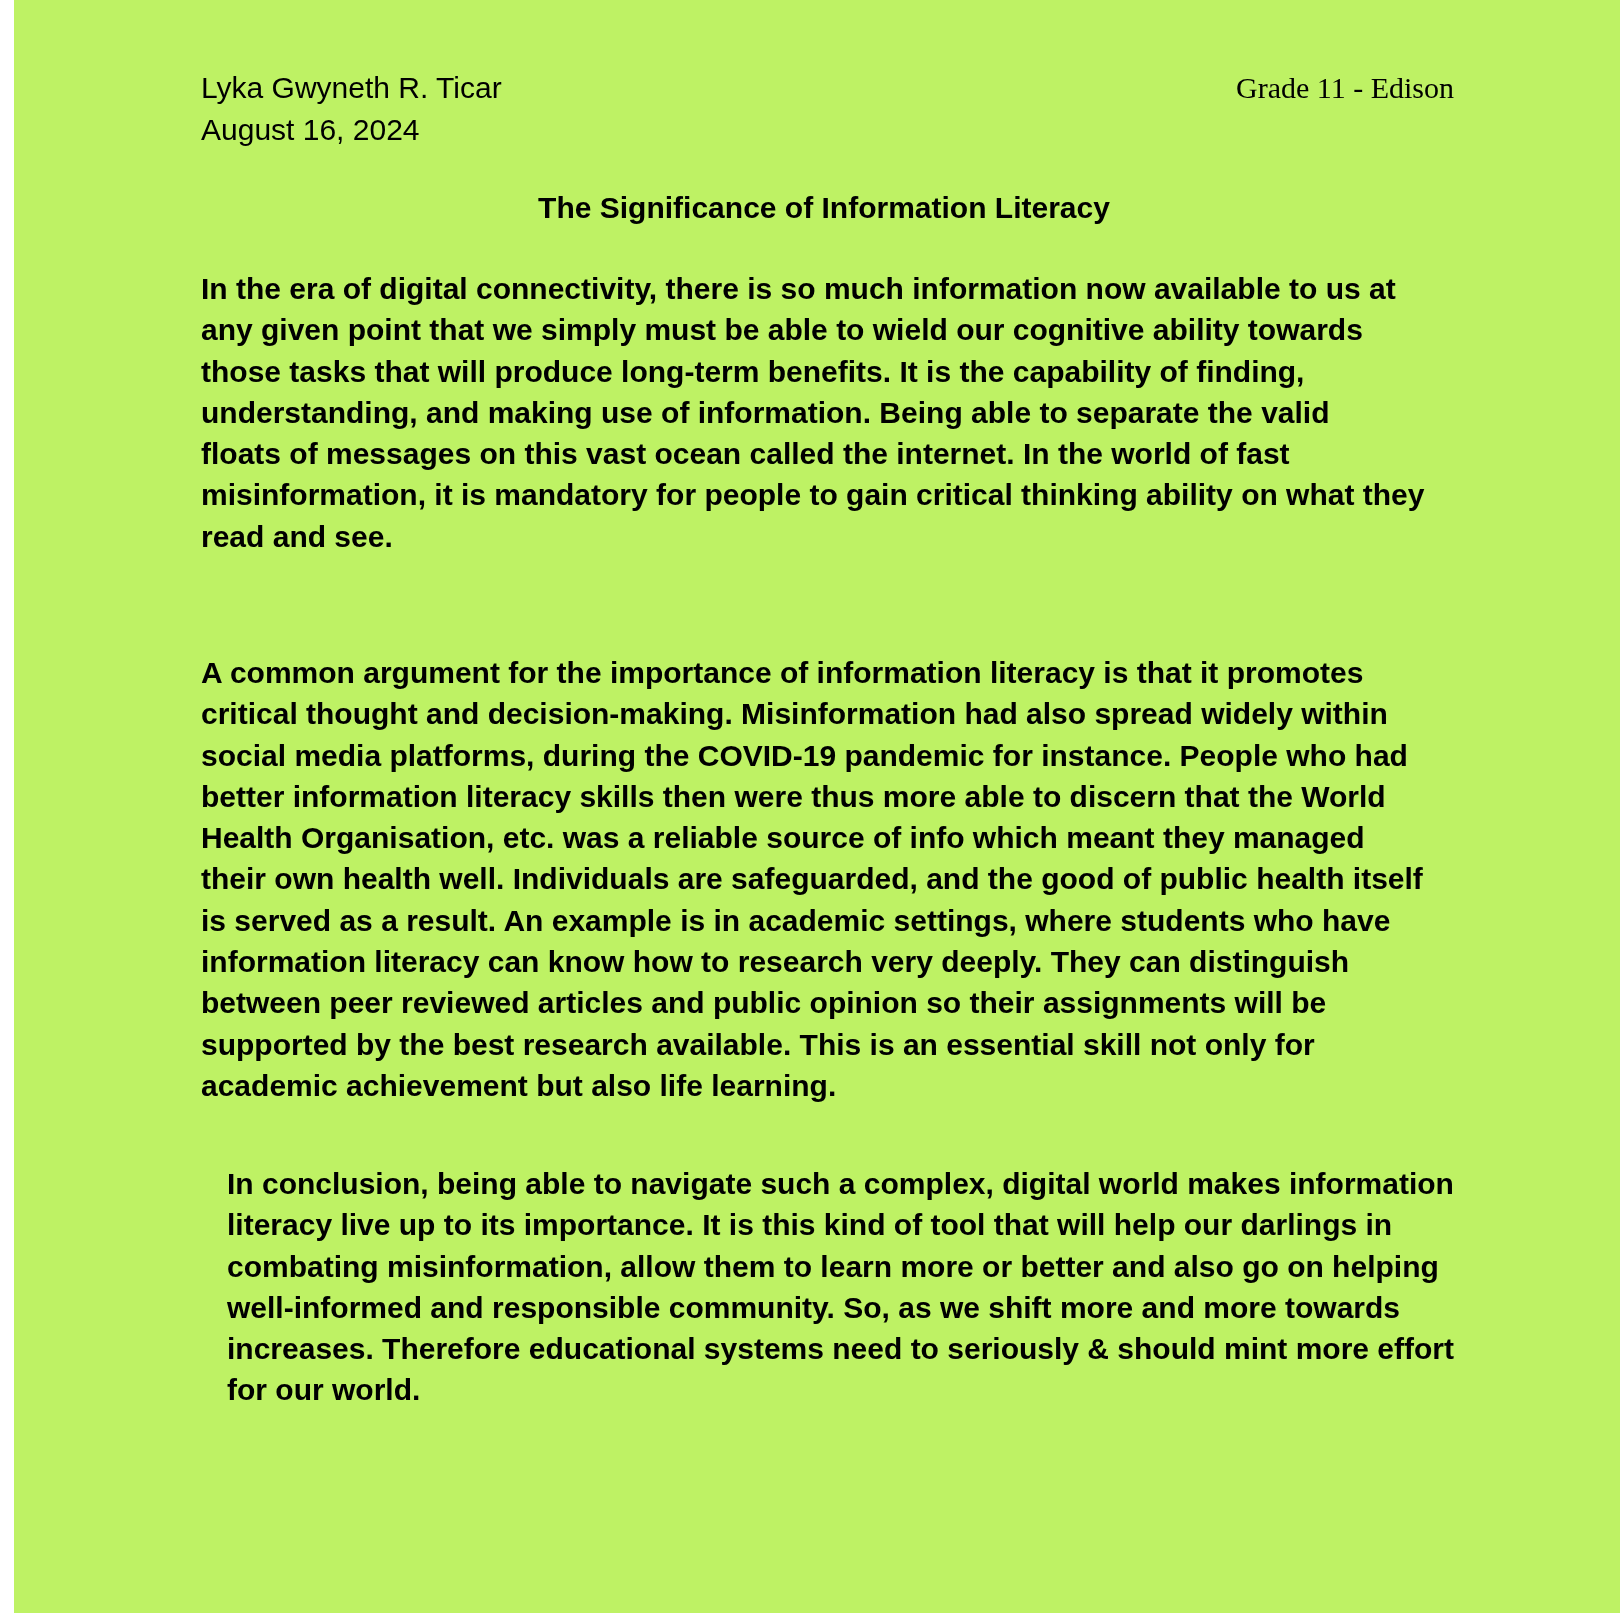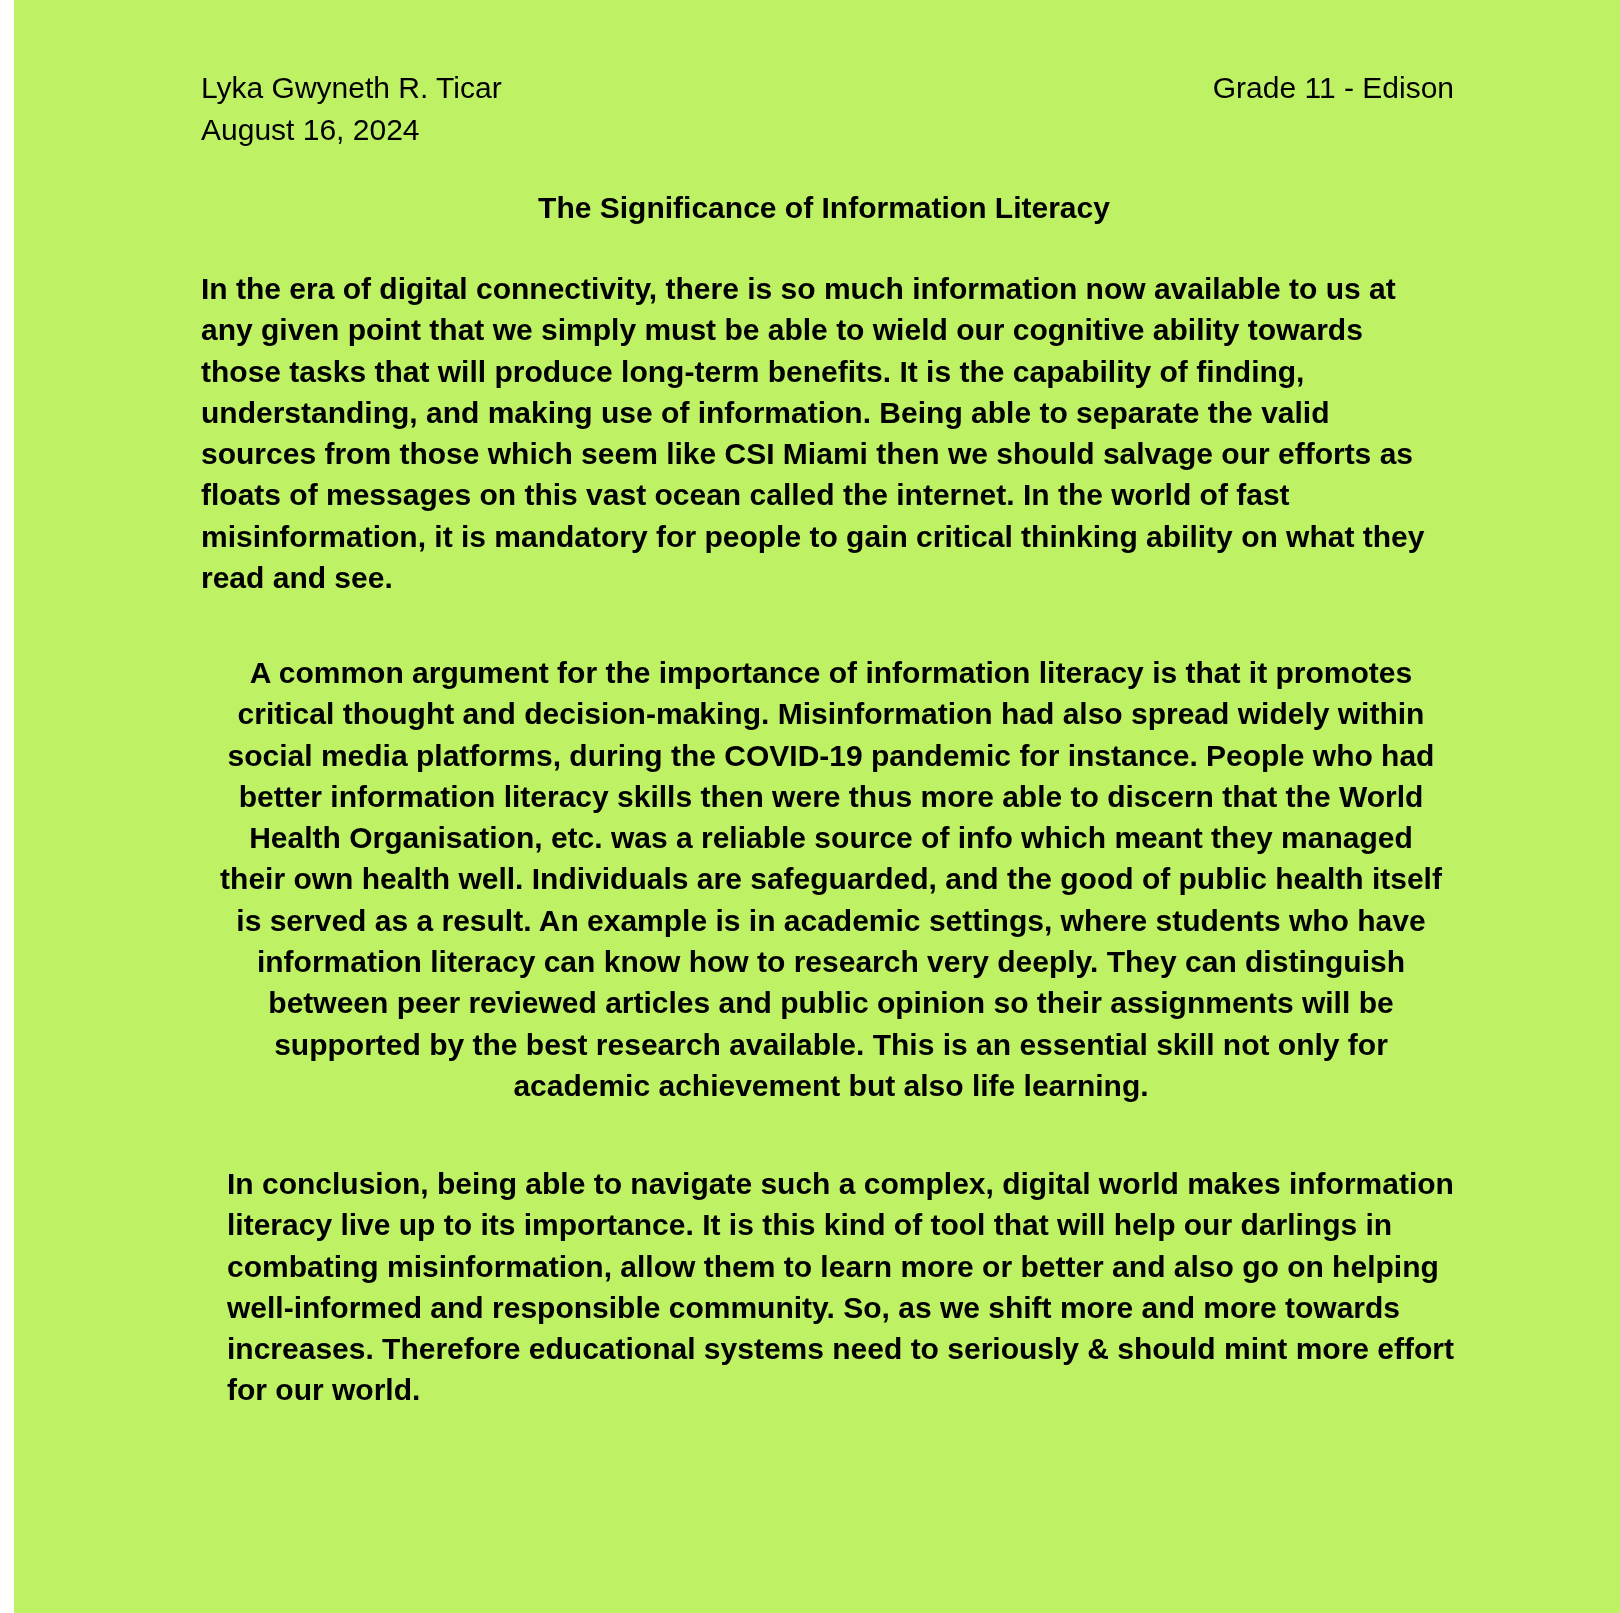--- a/index.html
+++ b/index.html
@@ -2,45 +2,44 @@
 <html><head>
 <meta charset="utf-8">
 <style>
   html, body { margin:0; padding:0; background:#ffffff; }
   body { width:1620px; height:1613px; position:relative; overflow:hidden;
          font-family:"Liberation Sans", sans-serif; color:#000; }
   .page { position:absolute; left:14px; top:0; width:1620px; height:1613px; background:#bef264; }
   .hdr { position:absolute; font-size:30px; line-height:41px; white-space:nowrap; }
   .name { left:187px; top:67px; }
   .date { left:187px; top:109px; }
-  .grade { right:180px; top:67px; }
+  .grade { right:180px; top:67px;font-family:Liberation Serif, serif; }
   .title { position:absolute; left:0; width:1620px; top:187px; text-align:center;
            font-weight:bold; font-size:30px; line-height:41px; }
   .para { position:absolute; left:187px; width:1260px; font-size:30px; line-height:41.3px;font-weight:bold; }
   .line { display:block; white-space:nowrap; }
   .p1 { top:268px; }
-  .p2 { top:652px;text-align:center; }
+  .p2 { top:652px; }
   .p3 { top:1163px;margin-left:26px; }
 </style>
 </head>
 <body>
 
 <div class="page">
   <div class="hdr name">Lyka Gwyneth R. Ticar</div>
   <div class="hdr date">August 16, 2024</div>
   <div class="hdr grade">Grade 11 - Edison</div>
 
   <div class="title">The Significance of Information Literacy</div>
 
   <div class="para p1">
     <span class="line">In the era of digital connectivity, there is so much information now available to us at</span>
     <span class="line">any given point that we simply must be able to wield our cognitive ability towards</span>
     <span class="line">those tasks that will produce long-term benefits. It is the capability of finding,</span>
     <span class="line">understanding, and making use of information. Being able to separate the valid</span>
-    <span class="line">sources from those which seem like CSI Miami then we should salvage our efforts as</span>
     <span class="line">floats of messages on this vast ocean called the internet. In the world of fast</span>
     <span class="line">misinformation, it is mandatory for people to gain critical thinking ability on what they</span>
     <span class="line">read and see.</span>
   </div>
 
   <div class="para p2">
     <span class="line">A common argument for the importance of information literacy is that it promotes</span>
     <span class="line">critical thought and decision-making. Misinformation had also spread widely within</span>
     <span class="line">social media platforms, during the COVID-19 pandemic for instance. People who had</span>
     <span class="line">better information literacy skills then were thus more able to discern that the World</span>

